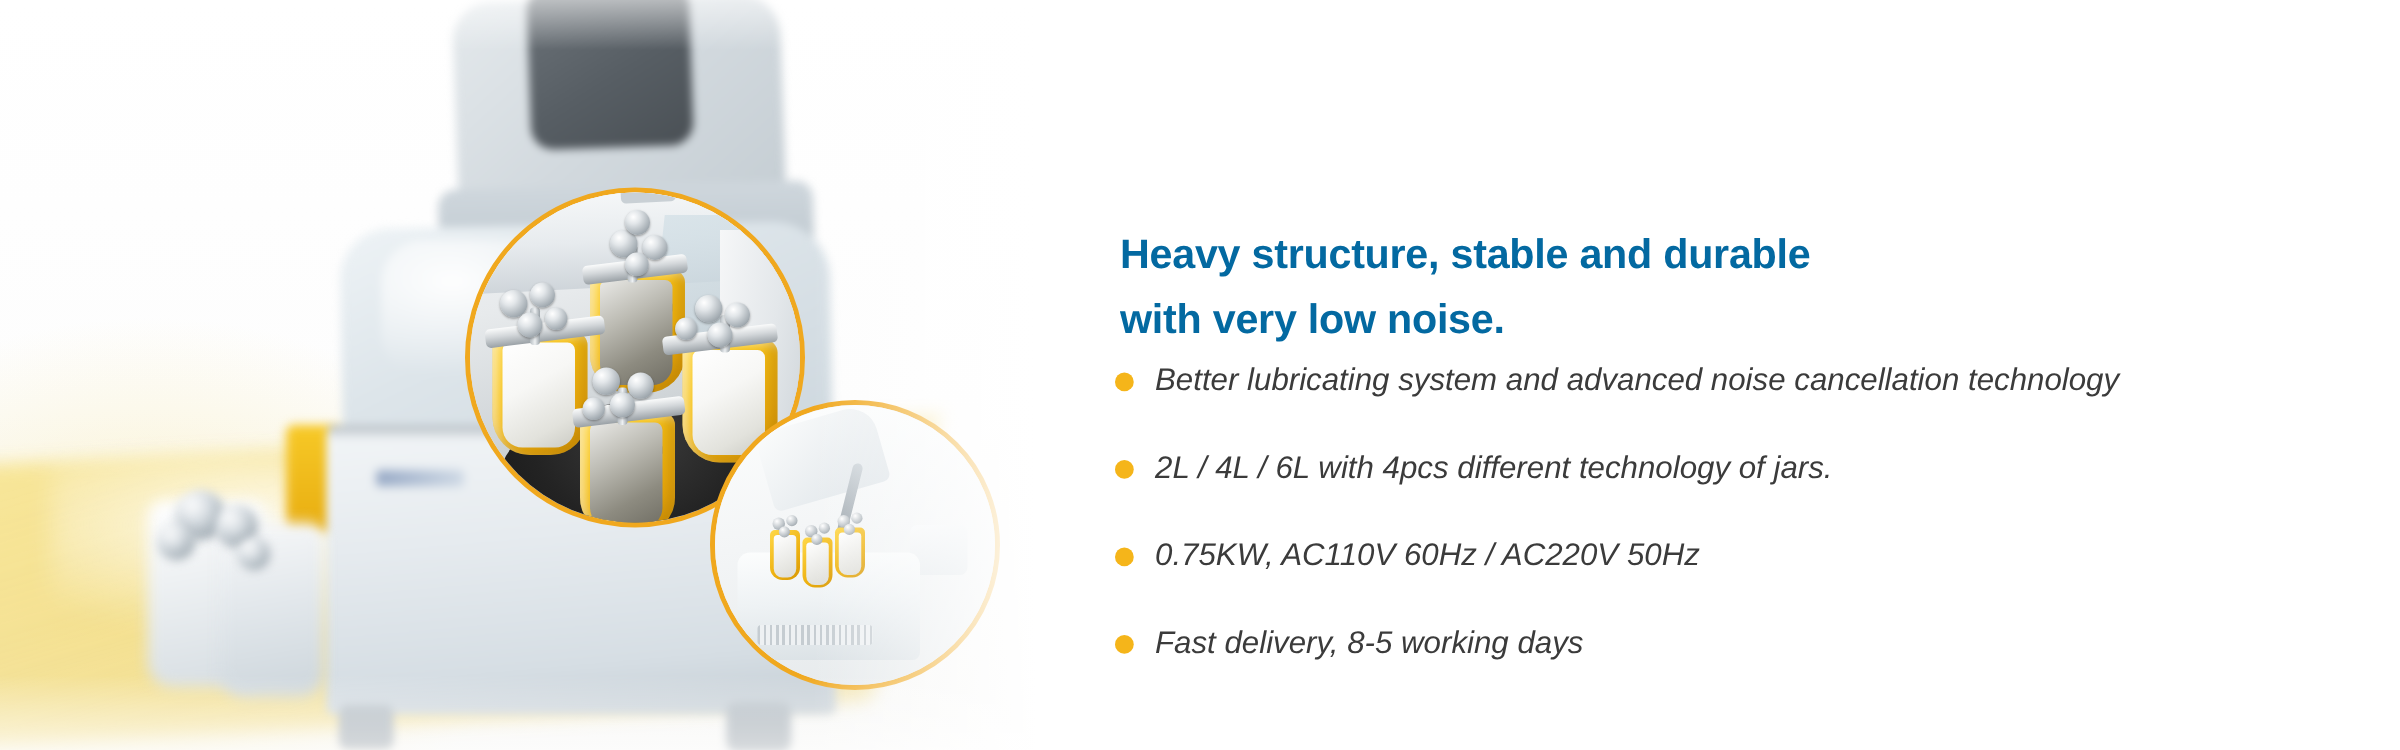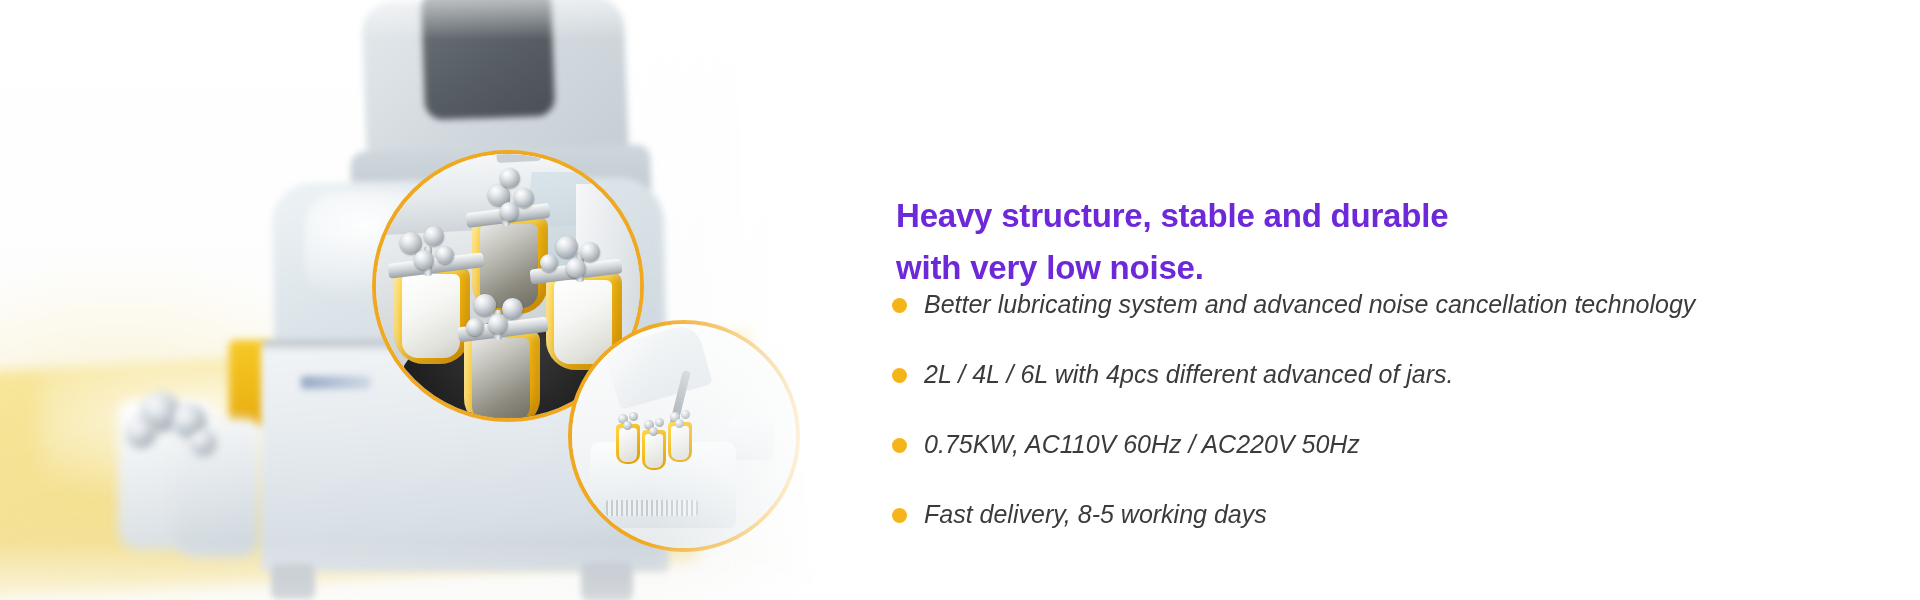--- a/index.html
+++ b/index.html
@@ -424,26 +424,26 @@
   .text-pane {
     position: absolute;
     left: 890px;
     top: 0;
     width: 1000px;
     height: 600px;
   }
   .headline {
     position: absolute;
     left: 6px;
-    top: 168px;
+    top: 155px;
     width: 820px;
     font-size: 33px;
     font-weight: bold;
     line-height: 52px;
-    color: #6d28d9;
+    color: #0369a1;
     letter-spacing: -0.2px;
   }
   .headline .line { display: block; }
 
   .feature-list {
     position: absolute;
     left: 0px;
     top: 278px;
     width: 960px;
     list-style: none;
@@ -606,21 +606,21 @@
       <span class="line">with very low noise.</span>
     </h1>
 
     <ul class="feature-list">
       <li class="feature-item">
         <span class="dot"></span>
         <span class="txt">Better lubricating system and advanced noise cancellation technology</span>
       </li>
       <li class="feature-item">
         <span class="dot"></span>
-        <span class="txt">2L / 4L / 6L with 4pcs different advanced of jars.</span>
+        <span class="txt">2L / 4L / 6L with 4pcs different technology of jars.</span>
       </li>
       <li class="feature-item">
         <span class="dot"></span>
         <span class="txt">0.75KW, AC110V 60Hz / AC220V 50Hz</span>
       </li>
       <li class="feature-item">
         <span class="dot"></span>
         <span class="txt">Fast delivery, 8-5 working days</span>
       </li>
     </ul>

